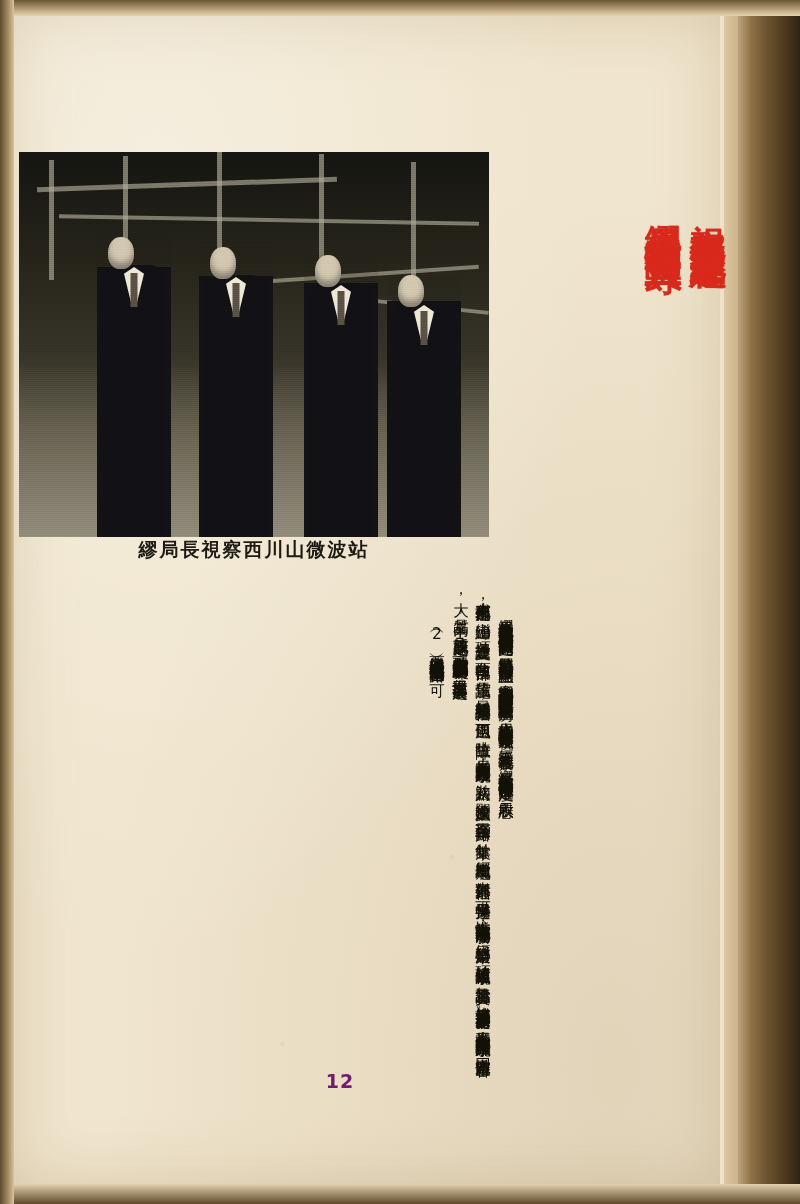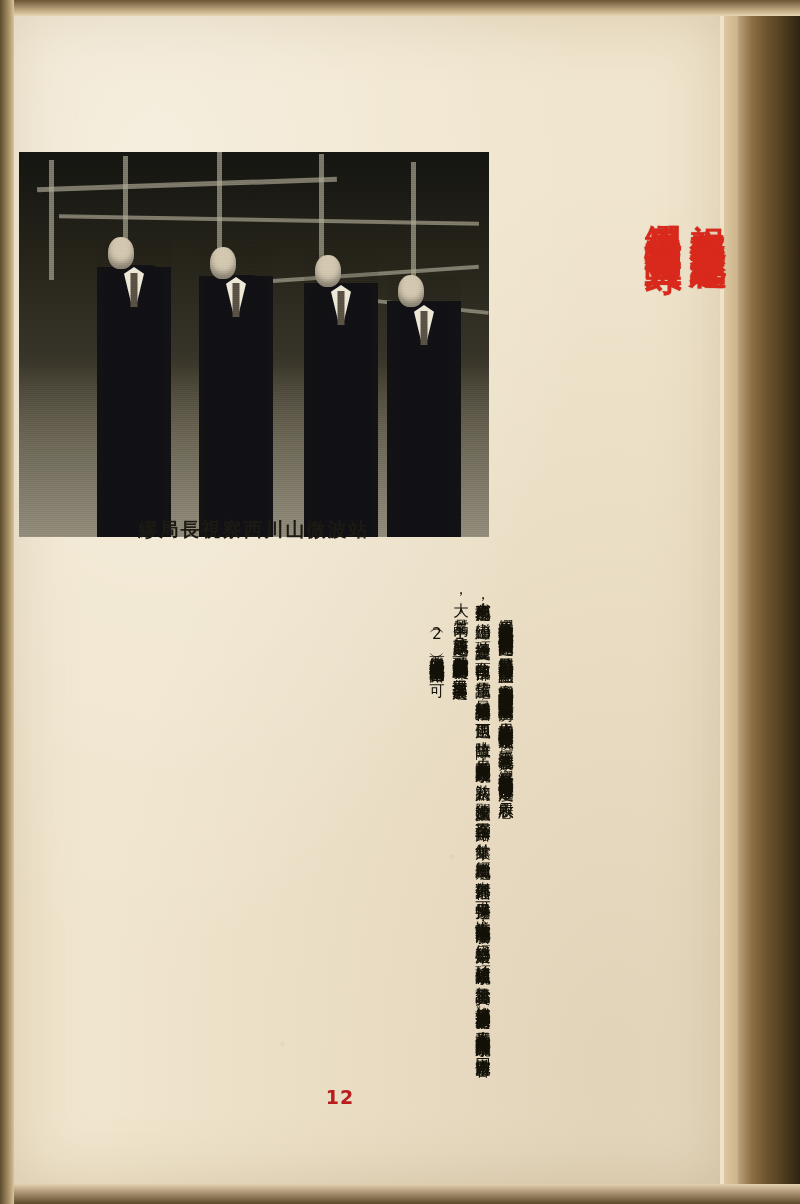--- a/index.html
+++ b/index.html
@@ -153,21 +153,21 @@
     inset: 0;
     background-image:
       repeating-linear-gradient(0deg, rgba(255,255,255,.035) 0 1px, rgba(0,0,0,.03) 1px 2px);
     mix-blend-mode: overlay;
   }
 
   
   .caption {
     position: absolute;
     left: 19px;
-    top: 517px;
+    top: 537px;
     width: 470px;
     text-align: center;
     font-family: "DejaVu Sans", sans-serif;
     font-size: 19px;
     letter-spacing: 2px;
     color: #1d1a14;
     font-weight: 700;
   }
 
   
@@ -219,26 +219,26 @@
     overflow: visible;
   }
   .col.indent { padding-top: 18px; }
   .col.indent2 { padding-top: 34px; }
 
   
   .page-number {
     position: absolute;
     left: 0;
     right: 120px;
-    bottom: 96px;
+    bottom: 112px;
     text-align: center;
     font-family: "DejaVu Sans", sans-serif;
     font-size: 19px;
     font-weight: 700;
-    color: #b91c1c;
+    color: #701a75;
     letter-spacing: 1px;
   }
 
   
   .speckle {
     position: absolute;
     inset: 0;
     pointer-events: none;
     background-image:
       radial-gradient(circle at 12% 30%, rgba(150,125,85,.10) 0 2px, transparent 3px),

